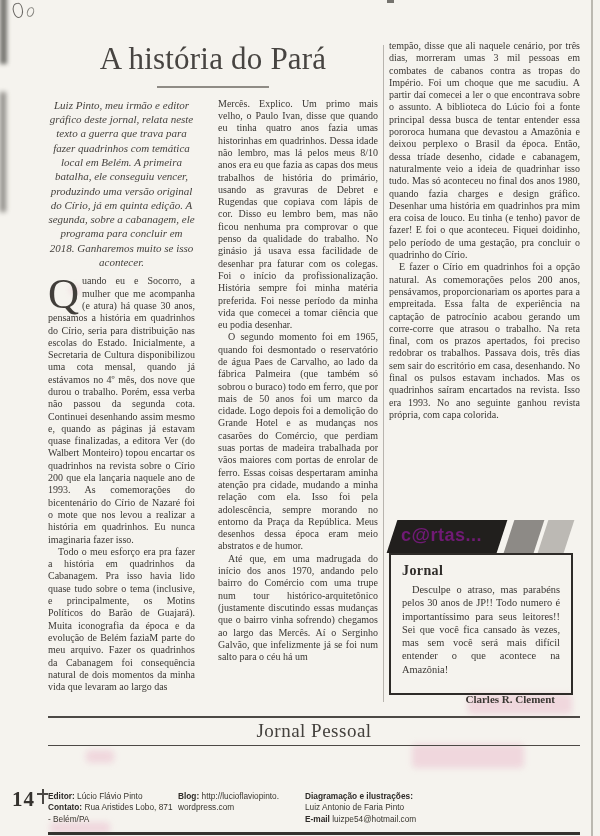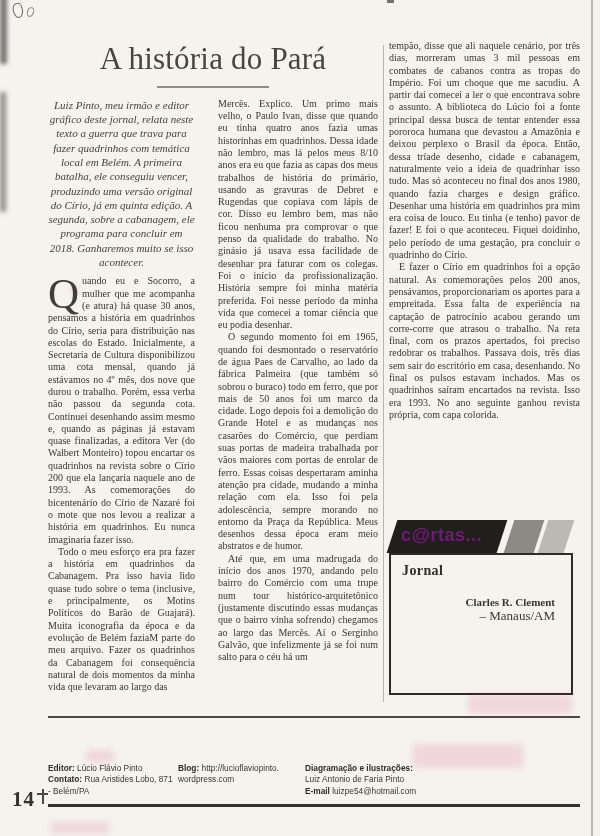--- a/index.html
+++ b/index.html
@@ -122,28 +122,30 @@
 
         <div class="cartas">
           <div class="cartas-banner">
             <div class="banner-black"></div>
             <div class="stripe s1"></div>
             <div class="stripe s2"></div>
             <span class="banner-text"><span>c</span><span class="at">@</span><span>rtas...</span></span>
           </div>
           <div class="cartas-box">
             <div class="letter-title">Jornal</div>
+            <p class="para letter-body indent">Desculpe o atraso, mas parabéns pelos 30 anos de JP!! Todo numero é importantíssimo para seus leitores!! Sei que você fica cansado às vezes, mas sem você será mais difícil entender o que acontece na Amazônia!</p>
             <div class="letter-sig">Clarles R. Clement</div>
             <div class="letter-loc">– Manaus/AM</div>
           </div>
         </div>
       </div>
     </div>
 
     <div class="footer-box">
+      <div class="fb-title">Jornal Pessoal</div>
       <div class="fb-info">
         <div class="fb-col1">
           <div><b>Editor:</b> <span>Lúcio Flávio Pinto</span></div>
           <div><b>Contato:</b> <span>Rua Aristides Lobo, 871</span></div>
           <div><span>- Belém/PA</span></div>
         </div>
         <div class="fb-col3">
           <div><b>Blog:</b> <span>http://lucioflaviopinto.</span></div>
           <div><span>wordpress.com</span></div>
         </div>

